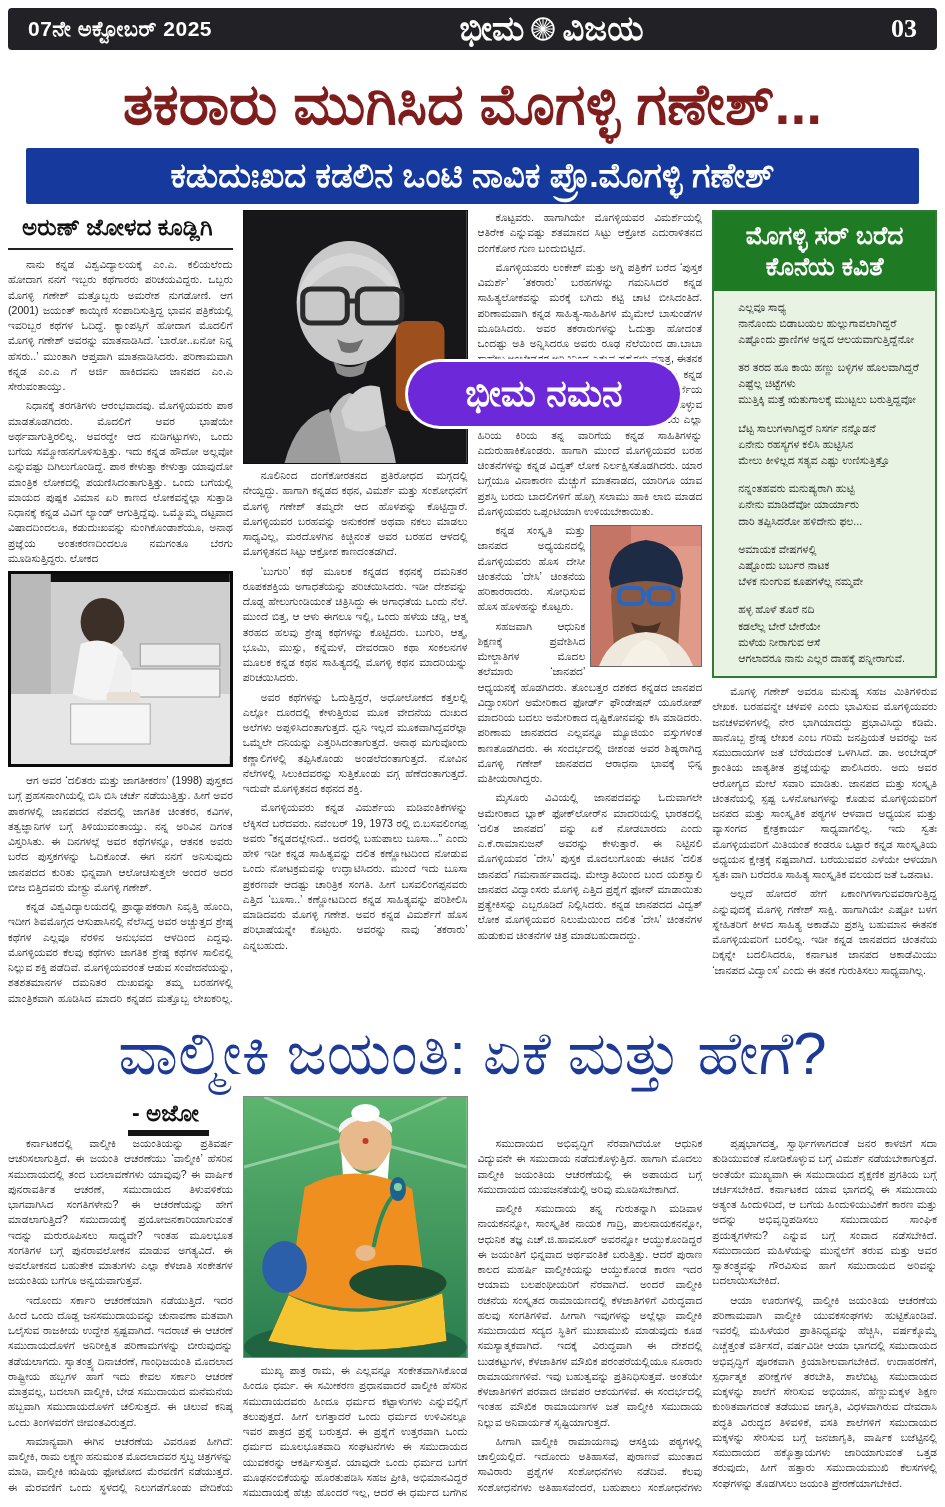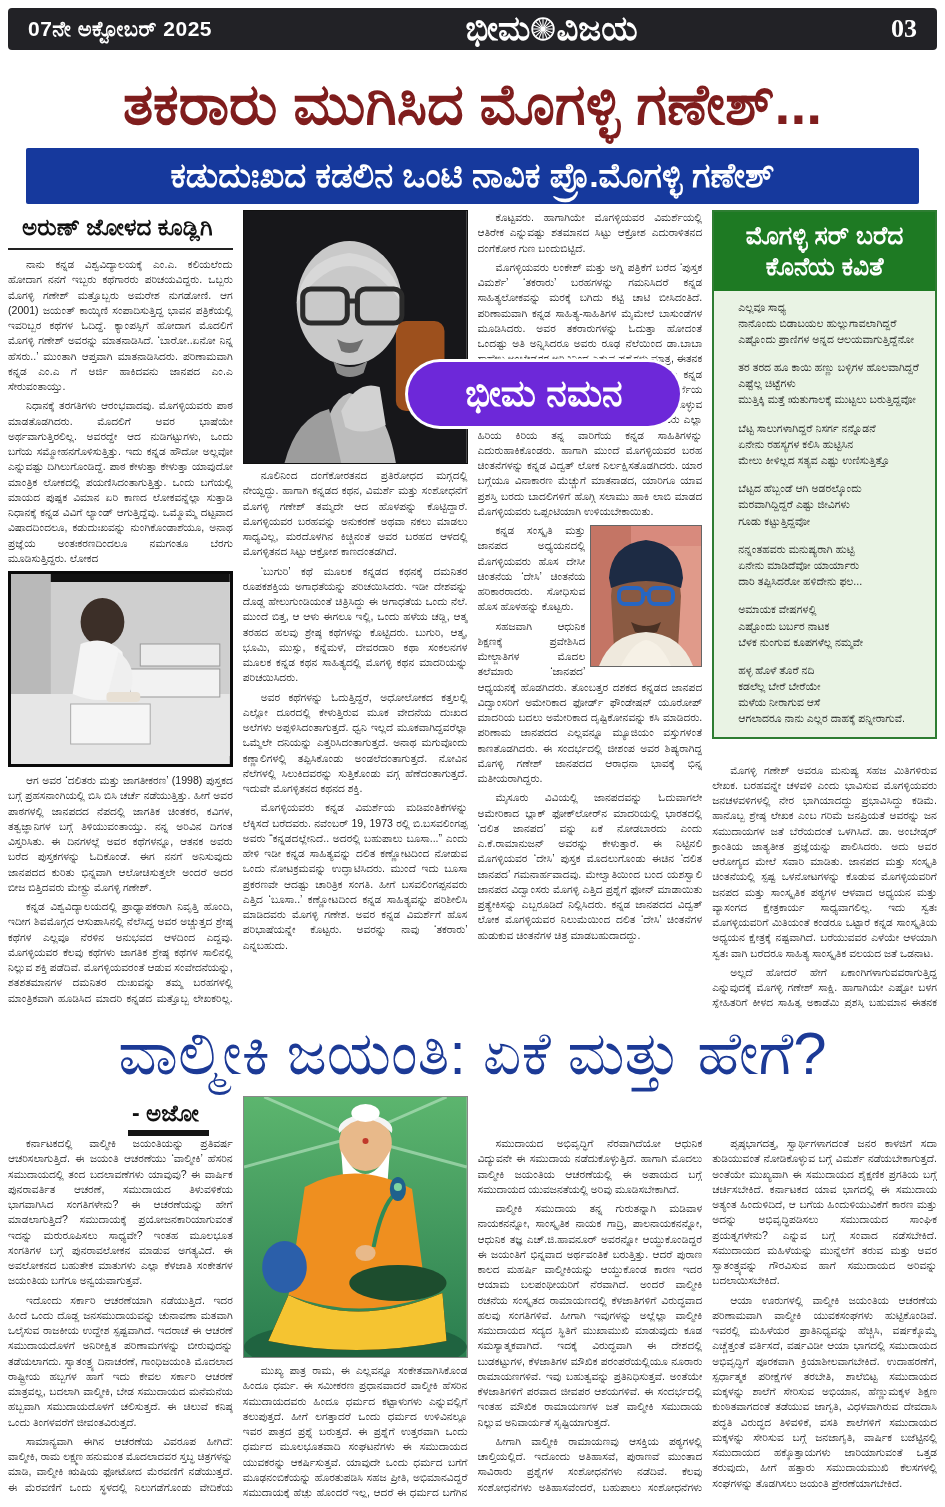--- a/index.html
+++ b/index.html
@@ -5,21 +5,21 @@
   html,body{margin:0;padding:0;background:#ffffff;}
   body{width:945px;height:1507px;overflow:hidden;position:relative;
        font-family:"Liberation Sans","DejaVu Sans",sans-serif;color:#1b1b1b;}
   .page{position:absolute;inset:0;background:#fff;}
 
   
   .mast{position:absolute;left:8px;right:8px;top:8px;height:42px;background:#222226;
         border-radius:4px;display:flex;align-items:center;justify-content:space-between;
         padding:0 20px;box-sizing:border-box;color:#fff;}
   .mast .date{font-size:21px;font-weight:bold;letter-spacing:.5px;}
-  .mast .title{display:flex;align-items:center;gap:0;font-size:34px;font-weight:800;}
+  .mast .title{display:flex;align-items:center;gap:6px;font-size:34px;font-weight:800;}
   .mast .pageno{font-size:26px;font-weight:bold;font-family:"Liberation Serif",serif;}
   .chakra{width:26px;height:26px;}
 
   
   .h1red{position:absolute;left:0;right:0;top:62px;height:84px;display:flex;
          align-items:center;justify-content:center;font-size:57px;font-weight:800;
          color:#7f1d1d;white-space:nowrap;}
   .subbar{position:absolute;left:26px;right:26px;top:148px;height:56px;background:#16399d;
           display:flex;align-items:center;justify-content:center;color:#fff;
           font-size:34px;font-weight:800;border-radius:2px;}
@@ -34,21 +34,21 @@
          text-indent:18px;color:#222;}
   .photo{box-sizing:border-box;border:1px solid #111;background:#ddd;}
   .ph-portrait{width:100%;height:254px;margin-bottom:4px;}
   .ph-desk{width:100%;height:196px;margin:5px 0 6px 0;border:3px solid #0a0a0a;}
   .ph-beanie{float:right;width:112px;height:142px;margin:2px 0 2px 5px;border:1px solid #666;}
   .ph-valmiki{width:100%;height:262px;margin-bottom:5px;border:1px solid #888;}
   svg{display:block;}
 
   
   .poembox{border:2.5px solid #2e7d32;background:#e9f3e4;box-sizing:border-box;
-           margin-bottom:24px;}
+           margin-bottom:6px;}
   .poemhead{background:#1e7a23;color:#fff;font-size:25px;font-weight:800;text-align:center;
             padding:8px 4px;line-height:1.25;}
   .poem{padding:8px 10px 10px 24px;}
   .stanza{white-space:pre-line;font-size:10.8px;line-height:1.5;margin:0 0 12px 0;color:#222;}
 
   
   .stamp{position:absolute;left:408px;top:362px;width:272px;height:64px;background:#6d28d9;
          border-radius:999px;display:flex;align-items:center;justify-content:center;
          color:#fff;font-size:37px;font-weight:800;box-shadow:0 0 0 3px #fff;z-index:5;}
 
@@ -170,23 +170,20 @@
           <div class="poemhead">ಮೊಗಳ್ಳಿ ಸರ್ ಬರೆದ ಕೊನೆಯ ಕವಿತೆ</div>
           <div class="poem">
             <p class="stanza">ಎಲ್ಲವೂ ಸಾಧ್ಯ
 ನಾನೊಂದು ಬಿಡಾಬಯಲ ಹುಲ್ಲುಗಾವಲಾಗಿದ್ದರೆ
 ಎಷ್ಟೊಂದು ಪ್ರಾಣಿಗಳ ಅನ್ನದ ಆಲಯವಾಗುತ್ತಿದ್ದೆನೋ</p>
             <p class="stanza">ತರ ತರದ ಹೂ ಕಾಯಿ ಹಣ್ಣು ಬಳ್ಳಿಗಳ ಹೊಲವಾಗಿದ್ದರೆ ಎಷ್ಟೆಲ್ಲ ಚಿಟ್ಟೆಗಳು
 ಮುತ್ತಿಕ್ಕಿ ಮತ್ತೆ ಋತುಗಾಲಕ್ಕೆ ಮುಟ್ಟಲು ಬರುತ್ತಿದ್ದವೋ</p>
             <p class="stanza">ಬೆಟ್ಟ ಸಾಲುಗಳಾಗಿದ್ದರೆ ನಿಸರ್ಗ ನನ್ನೊಡನೆ
 ಏನೇನು ರಹಸ್ಯಗಳ ಕಲಿಸಿ ಹುಟ್ಟಿಸಿನ
 ಮೇಲು ಕೀಳಿಲ್ಲದ ಸತ್ಯವ ಎಷ್ಟು ಉಣಿಸುತ್ತಿತ್ತೊ</p>
-            <p class="stanza">ಬೆಟ್ಟದ ಹೆಬ್ಬಂಡೆ ಆಗಿ ಅಡರಲ್ಕೊಂದು
-ಮರವಾಗಿದ್ದಿದ್ದರೆ ಎಷ್ಟು ಜೀವಿಗಳು
-ಗೂಡು ಕಟ್ಟುತ್ತಿದ್ದವೋ</p>
             <p class="stanza">ನನ್ನಂತಹವರು ಮನುಷ್ಯರಾಗಿ ಹುಟ್ಟಿ
 ಏನೇನು ಮಾಡಿದೆವೋ ಯಾರ್ಯಾರು
 ದಾರಿ ತಪ್ಪಿಸಿದರೋ ಹಳಿದೇನು ಫಲ...</p>
             <p class="stanza">ಅಮಾಯಕ ವೇಷಗಳಲ್ಲಿ
 ಎಷ್ಟೊಂದು ಬರ್ಬರ ನಾಟಕ
 ಬೆಳಕ ನುಂಗುವ ಕೂಪಗಳೆಲ್ಲ ನಮ್ಮವೇ</p>
             <p class="stanza" style="margin-bottom:0">ಹಳ್ಳ ಹೊಳೆ ತೊರೆ ನದಿ
 ಕಡಲೆಲ್ಲ ಬೇರೆ ಬೇರೆಯೇ
 ಮಳೆಯ ನೀರಾಗುವ ಆಸೆ
 ಆಗಲಾದರೂ ನಾನು ಎಲ್ಲರ ದಾಹಕ್ಕೆ ಪನ್ನೀರಾಗುವೆ.</p>

